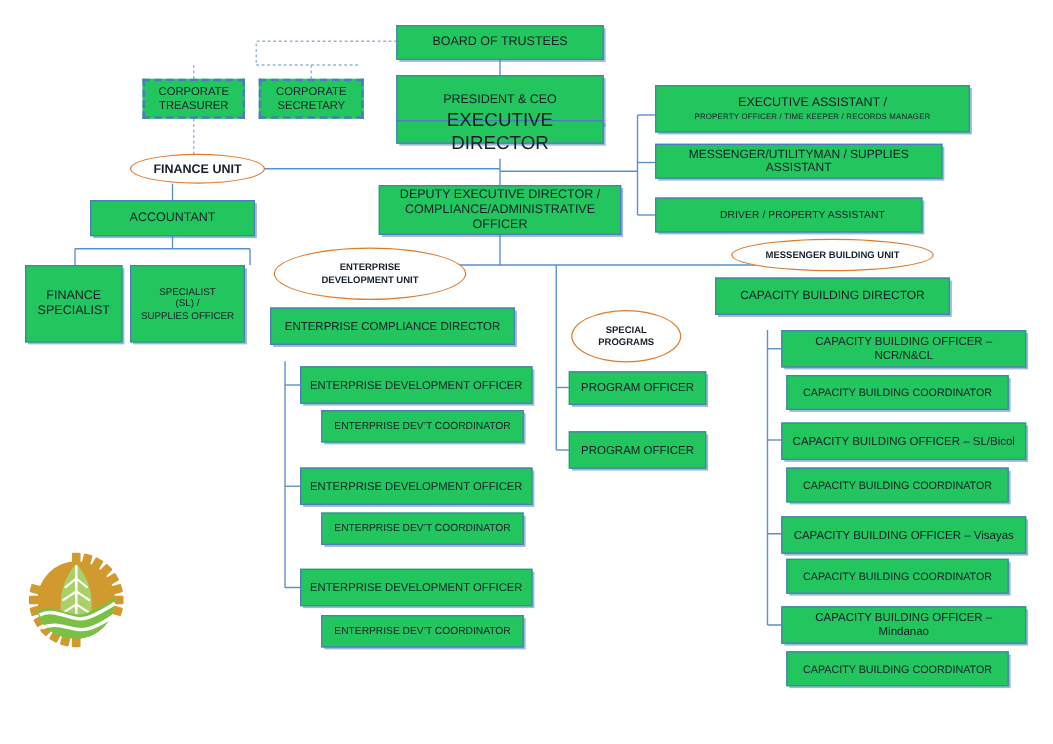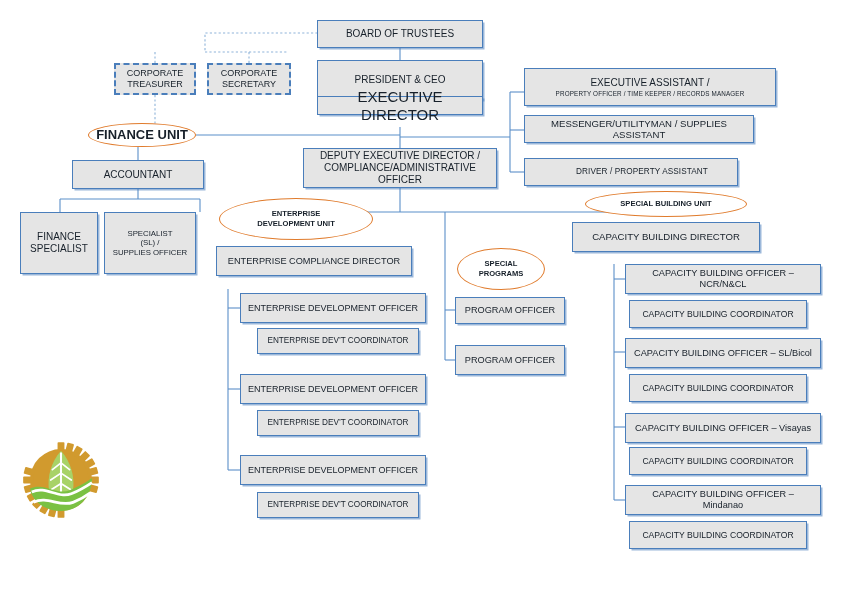--- a/index.html
+++ b/index.html
@@ -26,21 +26,21 @@
     width: 842px;
     height: 595px;
     z-index: 1;
     pointer-events: none;
   }
   
   .node {
     position: absolute;
     z-index: 3;
     box-sizing: border-box;
-    background: #e5e5e5;
+    background: #22c55e;
     border: 1.6px solid #4a7ebb;
     display: flex;
     flex-direction: column;
     align-items: center;
     justify-content: center;
     text-align: center;
     padding: 2px 5px;
     line-height: 1.18;
     color: #17202a;
     
@@ -179,21 +179,21 @@
 
   <div class="node sub" style="left:524px; top:158px; width:214px; height:28px;">
     <span class="line1">DRIVER / PROPERTY ASSISTANT</span>
   </div>
 
   <div class="node" style="left:303px; top:148px; width:194px; height:40px; font-size:10px;">
     <span class="line1">DEPUTY EXECUTIVE DIRECTOR /</span>
     <span class="line2">COMPLIANCE/ADMINISTRATIVE OFFICER</span>
   </div>
 
-  <div class="ellipse" style="left:88px; top:123px; width:108px; height:24px; font-size:13px;justify-content:center;">
+  <div class="ellipse" style="left:104px; top:123px; width:108px; height:24px; font-size:10px;justify-content:center;">
     <span>FINANCE UNIT</span>
   </div>
 
   <div class="node" style="left:20px; top:212px; width:78px; height:62px; font-size:10px;">
     <span class="line1">FINANCE</span>
     <span class="line2">SPECIALIST</span>
   </div>
 
   <div class="node" style="left:72px; top:160px; width:132px; height:29px; font-size:10px;">
     <span class="line1">ACCOUNTANT</span>
@@ -241,21 +241,21 @@
   </div>
 
   <div class="node" style="left:455px; top:297px; width:110px; height:27px; font-size:9.2px;">
     <span class="line1">PROGRAM OFFICER</span>
   </div>
   <div class="node" style="left:455px; top:345px; width:110px; height:30px; font-size:9.2px;">
     <span class="line1">PROGRAM OFFICER</span>
   </div>
 
   <div class="ellipse" style="left:585px; top:191px; width:162px; height:26px; font-size:7.6px;">
-    <span>SPECIAL BUILDING UNIT</span>
+    <span>MESSENGER BUILDING UNIT</span>
   </div>
 
   <div class="node" style="left:572px; top:222px; width:188px; height:30px; font-size:9.6px;">
     <span class="line1">CAPACITY BUILDING DIRECTOR</span>
   </div>
 
   <div class="node" style="left:625px; top:264px; width:196px; height:30px; font-size:9.2px;">
     <span class="line1">CAPACITY BUILDING OFFICER – NCR/N&amp;CL</span>
   </div>
   <div class="node" style="left:629px; top:300px; width:178px; height:28px; font-size:8.6px;">

